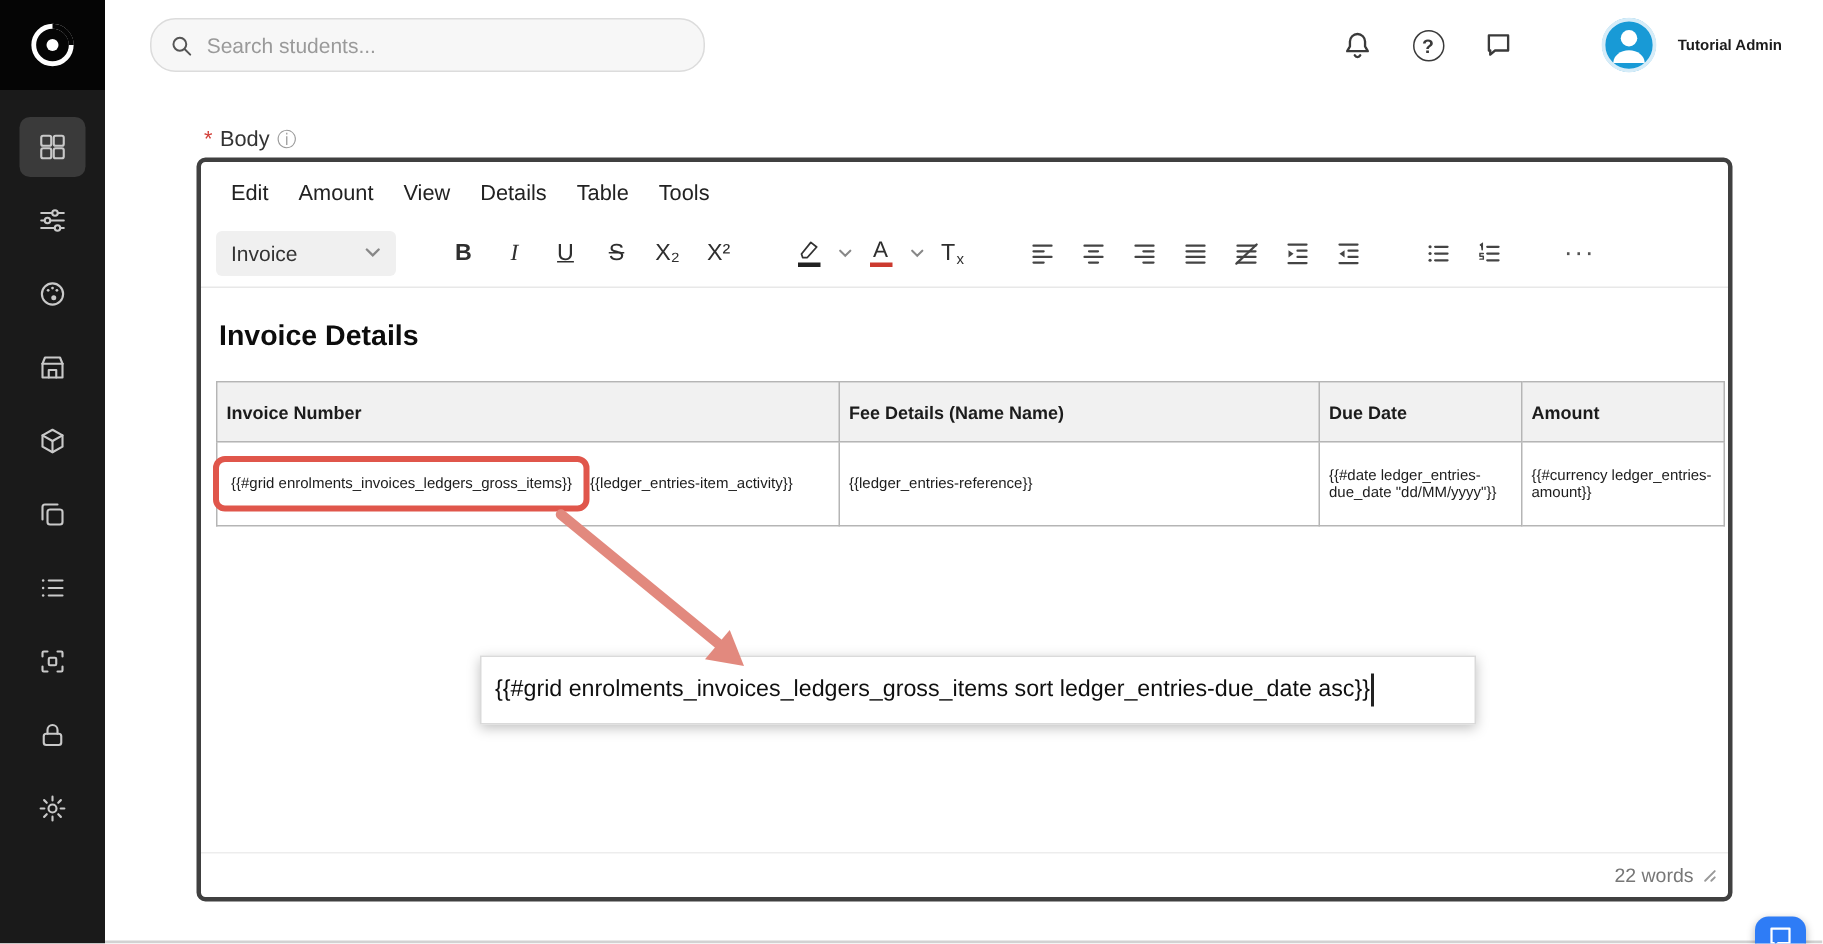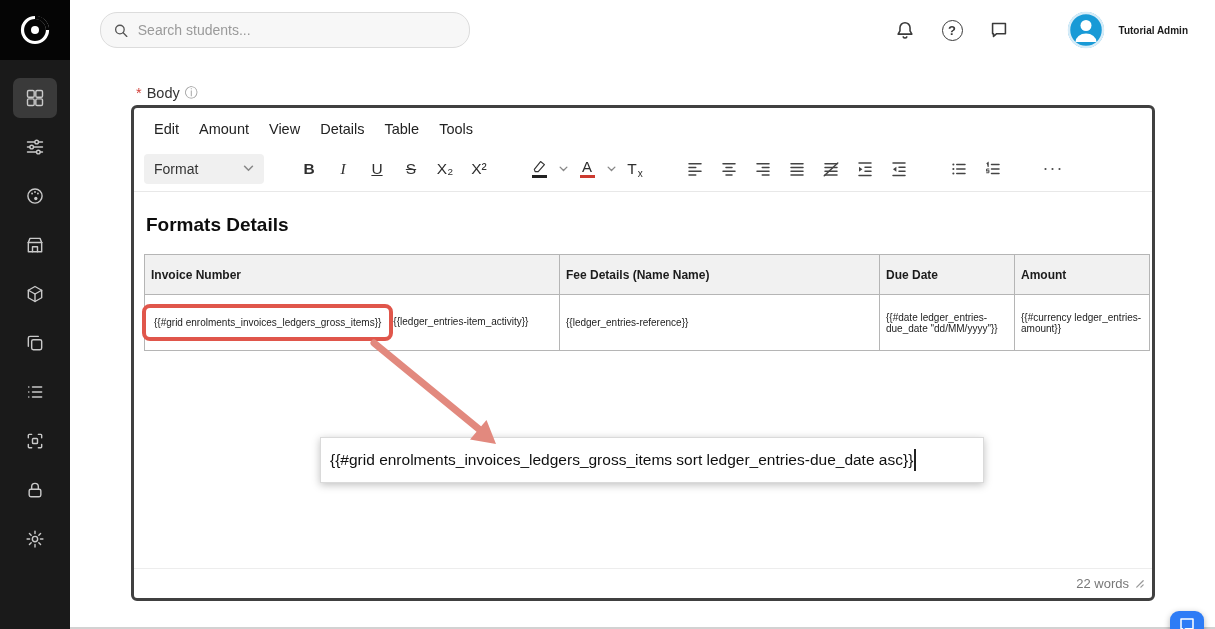--- a/index.html
+++ b/index.html
@@ -219,21 +219,21 @@
     <span class="menu-item">Edit</span>
     <span class="menu-item">Amount</span>
     <span class="menu-item">View</span>
     <span class="menu-item">Details</span>
     <span class="menu-item">Table</span>
     <span class="menu-item">Tools</span>
   </div>
 
   <div class="toolbar">
     <div class="formats-select">
-      <span>Format</span>
+      <span>Invoice</span>
       <svg width="11" height="7" viewBox="0 0 12 8" fill="none" stroke="#888" stroke-width="1.8" stroke-linecap="round">
           <path d="M1.5 1.5 L6 6 L10.5 1.5"></path>
         </svg>
     </div>
 
     <span class="tbtn b">B</span>
     <span class="tbtn i">I</span>
     <span class="tbtn u">U</span>
     <span class="tbtn s">S</span>
     <span class="tbtn">X₂</span>
@@ -341,21 +341,21 @@
           <line x1="10" y1="18" x2="20" y2="18"></line>
           <path d="M4 4.5 L5.5 3.5 V8.5" stroke-width="1.5"></path>
           <path d="M3.5 14.5 h3 M3.5 14.5 v-2.5 h3 M6.5 14.5 v2.5 h-3" stroke-width="1.3" fill="none"></path>
         </svg>
     </span>
 
     <span class="tbtn more-btn gap1">···</span>
   </div>
 
   <div class="content">
-    <div class="doc-heading">Formats Details</div>
+    <div class="doc-heading">Invoice Details</div>
 
     <table class="doc-table">
       <colgroup>
           <col style="width:415px">
           <col style="width:320px">
           <col style="width:135px">
           <col style="width:135px">
         </colgroup>
       <thead>
         <tr>

